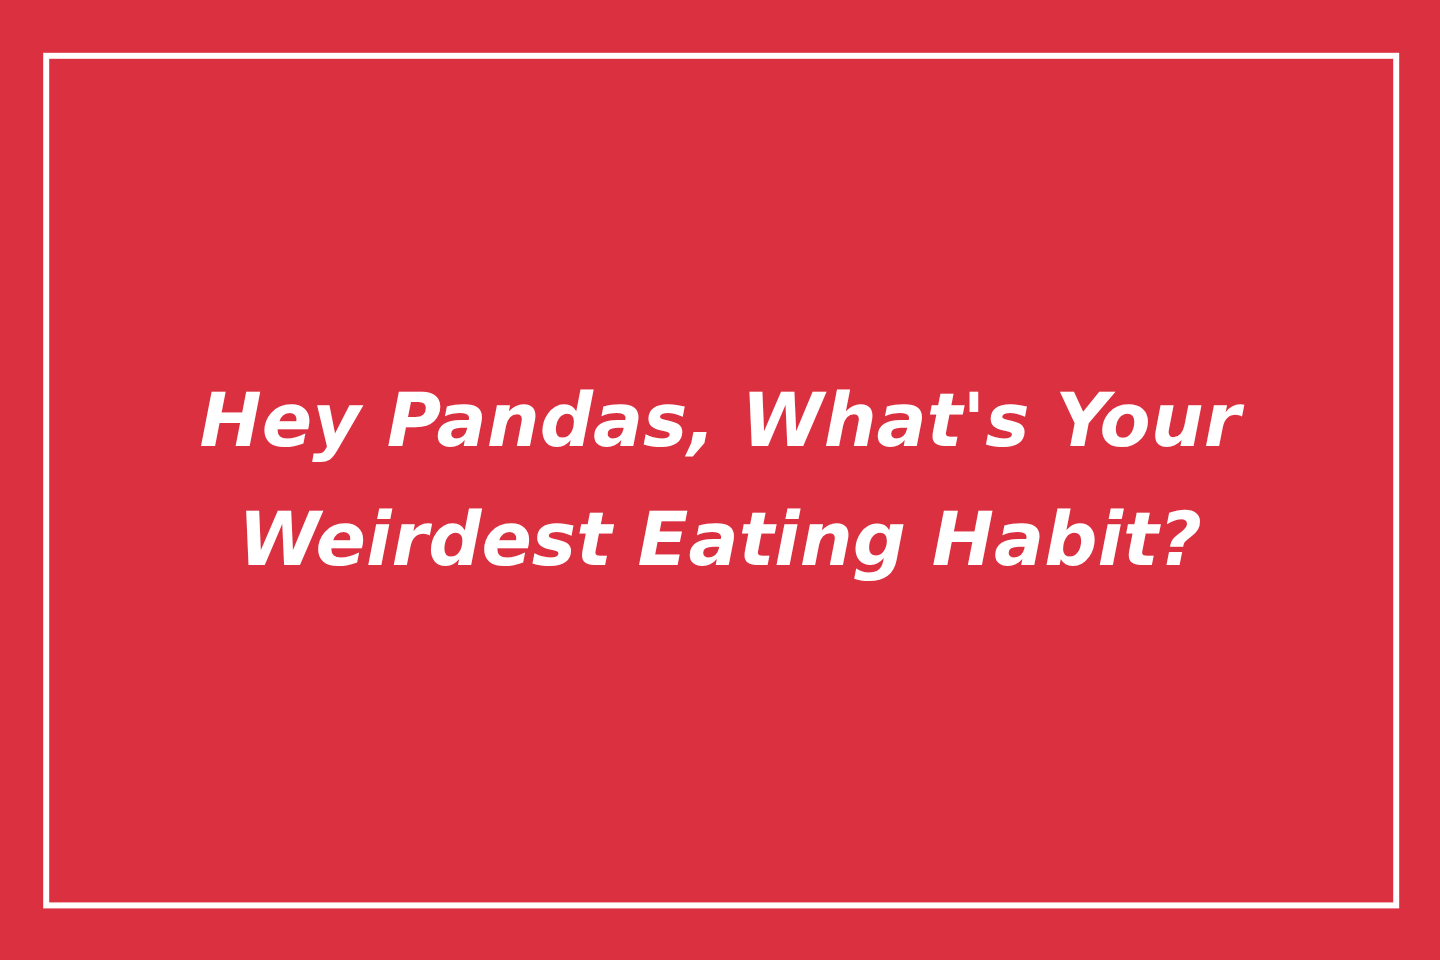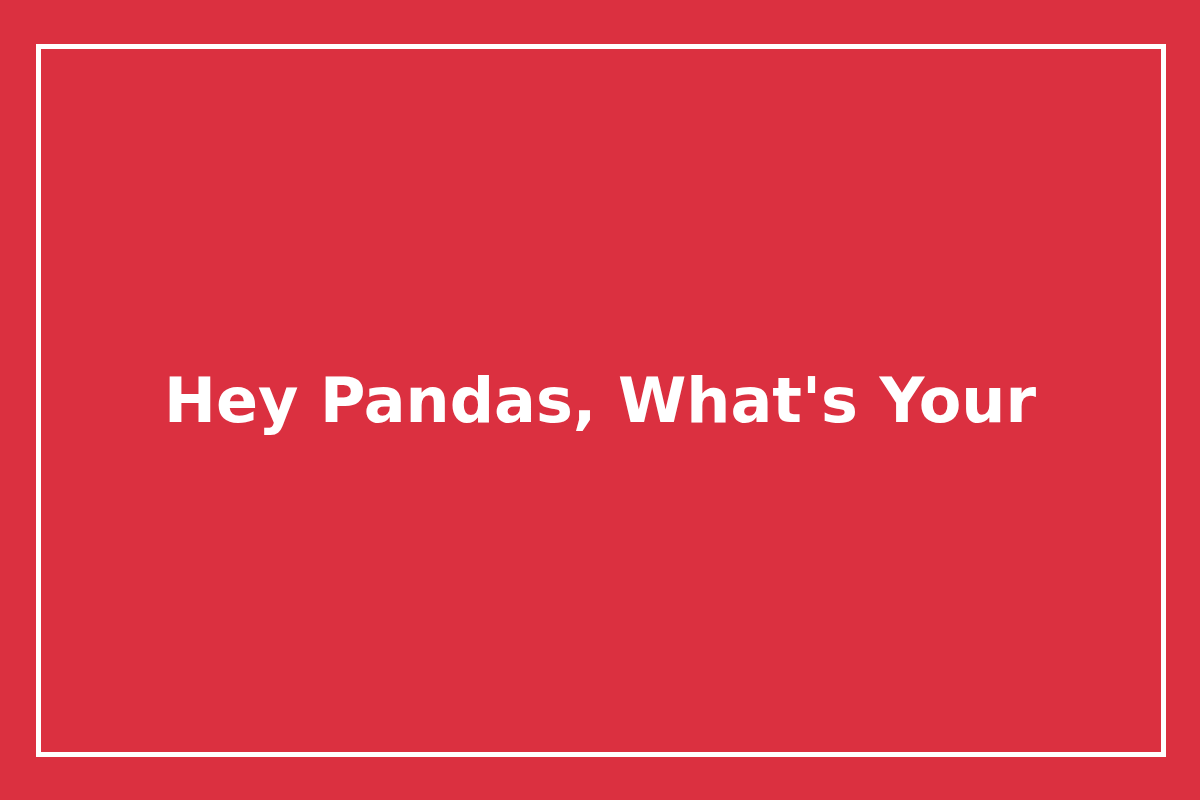--- a/index.html
+++ b/index.html
@@ -36,20 +36,21 @@
     position: absolute;
     left: 0;
     top: 0;
     width: 1200px;
     height: 800px;
     display: flex;
     flex-direction: column;
     align-items: center;
     justify-content: center;
     text-align: center;
+    font-style: italic;
   }
 
   .title-line {
     display: block;
     color: #ffffff;
     font-family: "DejaVu Sans", sans-serif;
     font-weight: bold;
     font-size: 62px;
     line-height: 99px;
     letter-spacing: 0px;
@@ -58,15 +59,16 @@
 </style>
 </head>
 <body>
 
 <div id="title-card">
 
   <div id="card-frame"></div>
 
   <div id="title-block">
     <span class="title-line">Hey Pandas, What's Your</span>
+    <span class="title-line">Weirdest Eating Habit?</span>
   </div>
 
 </div>
 
 </body></html>

